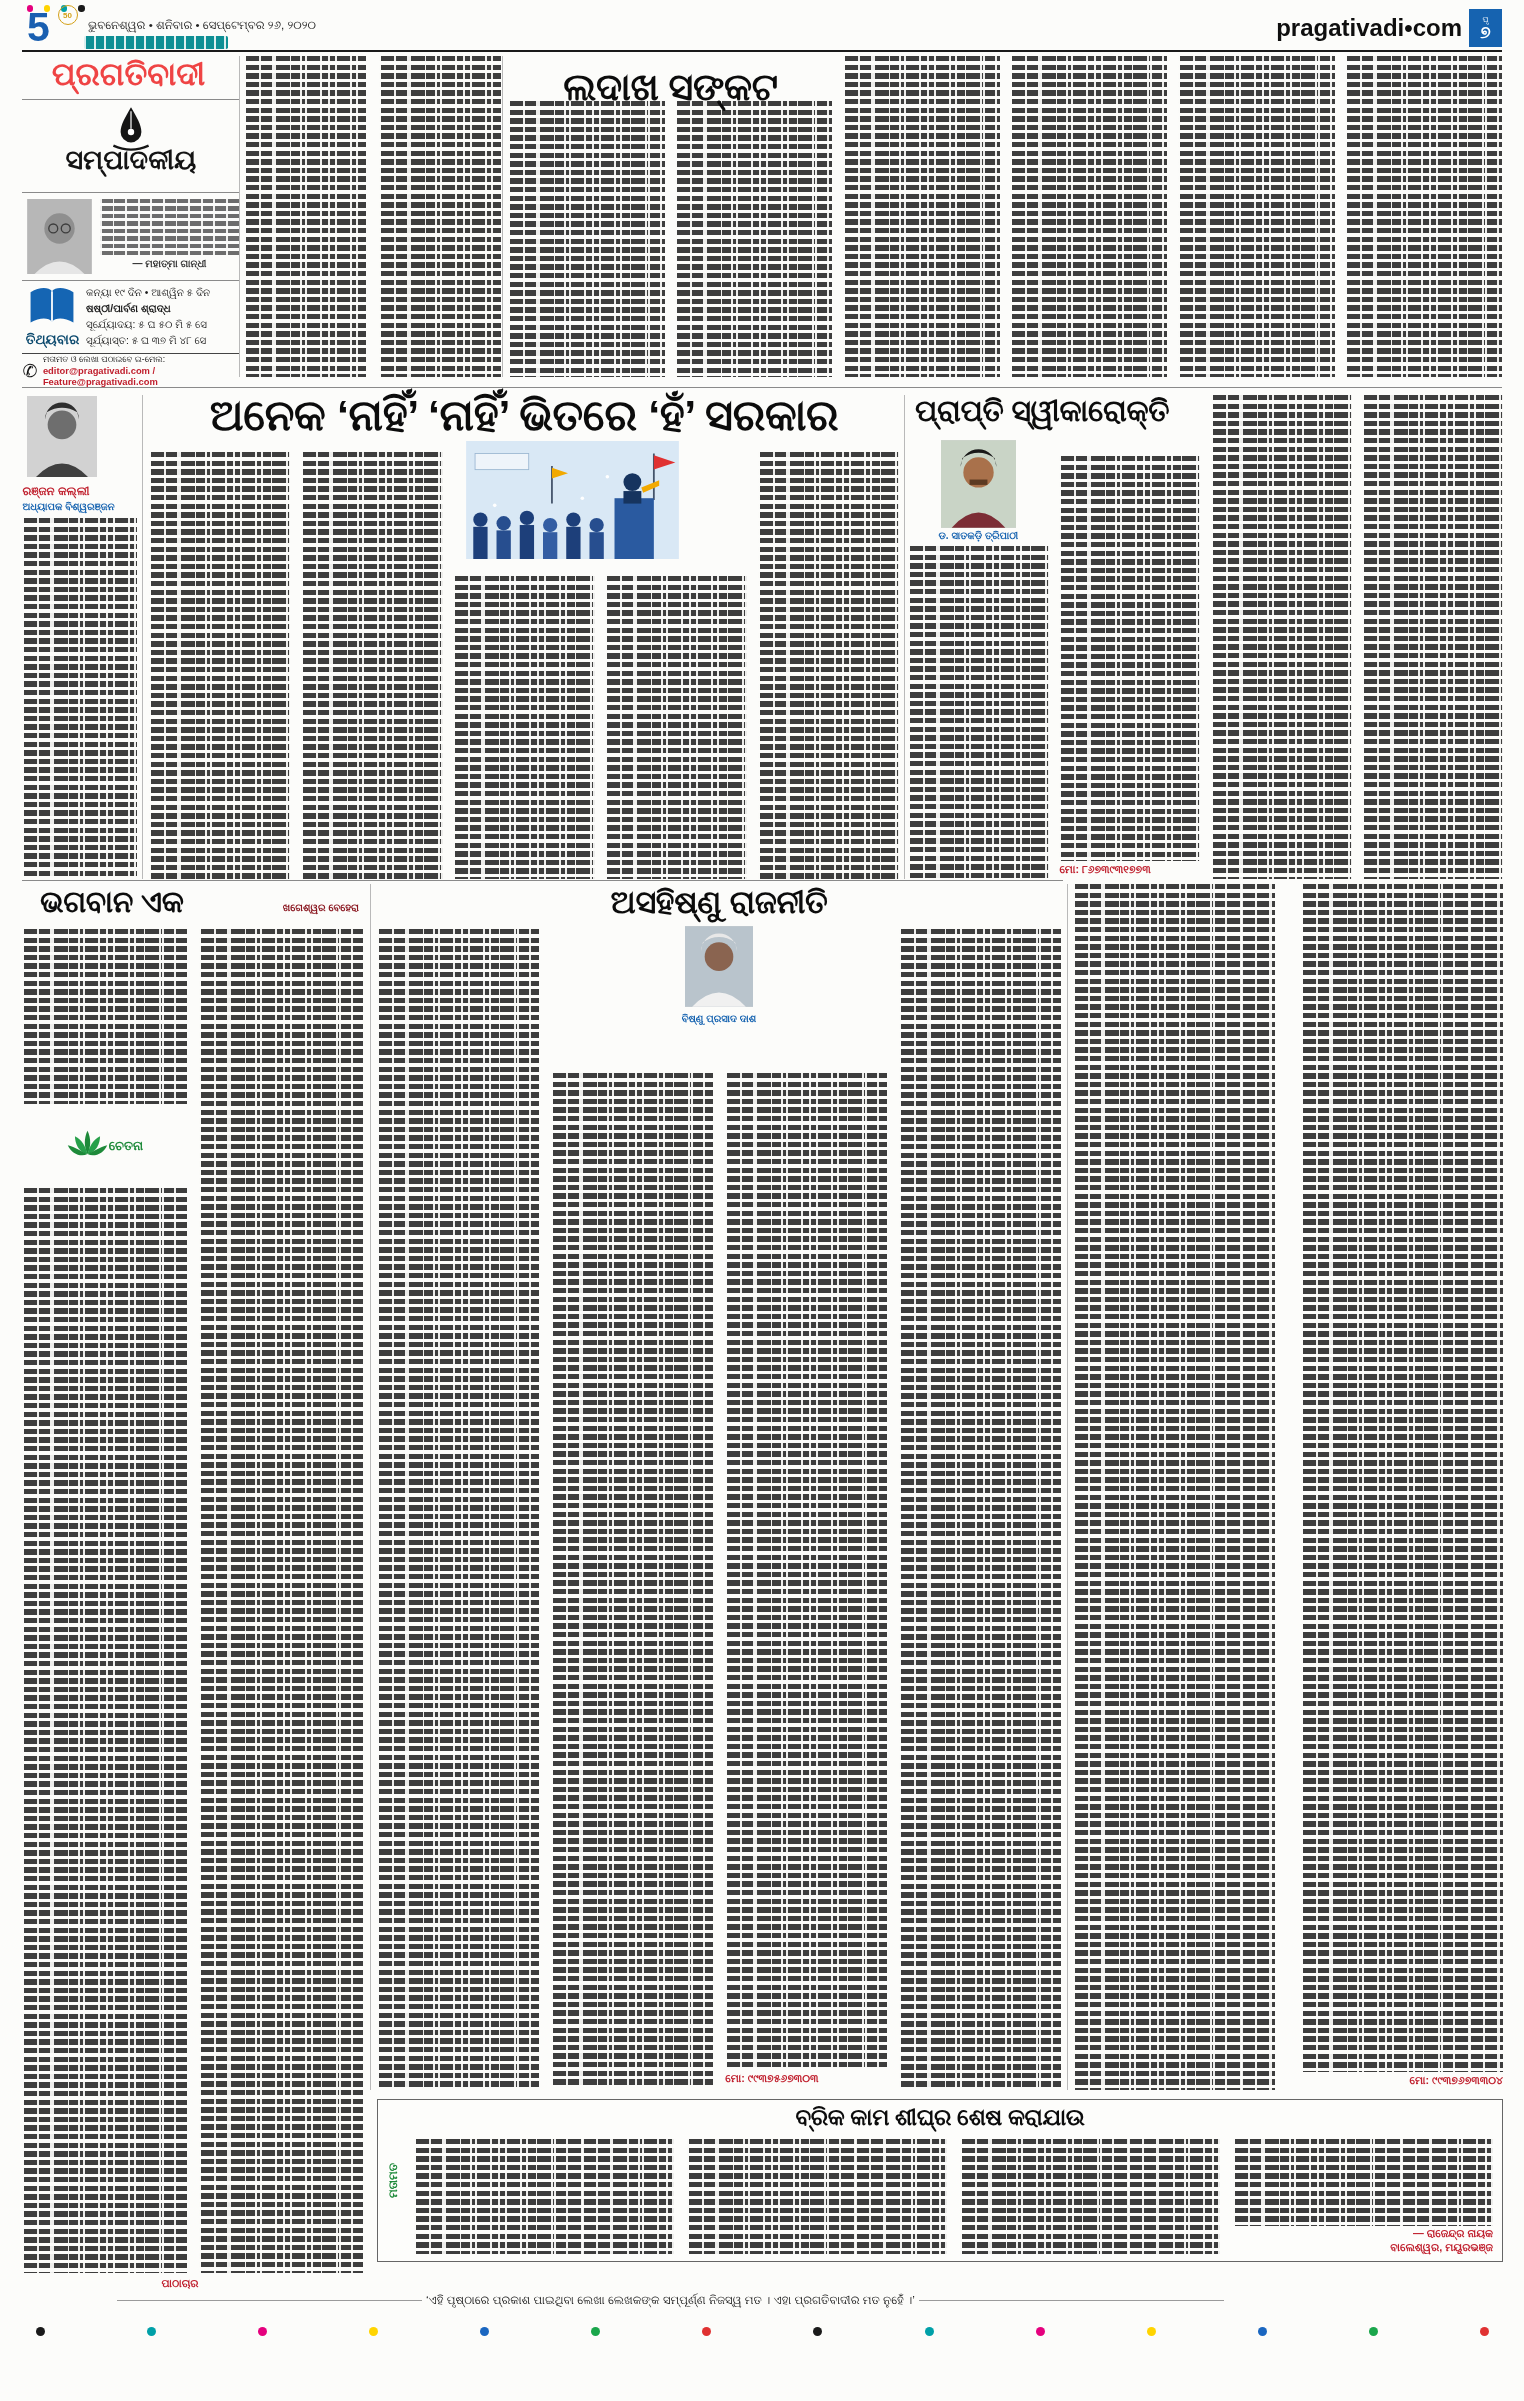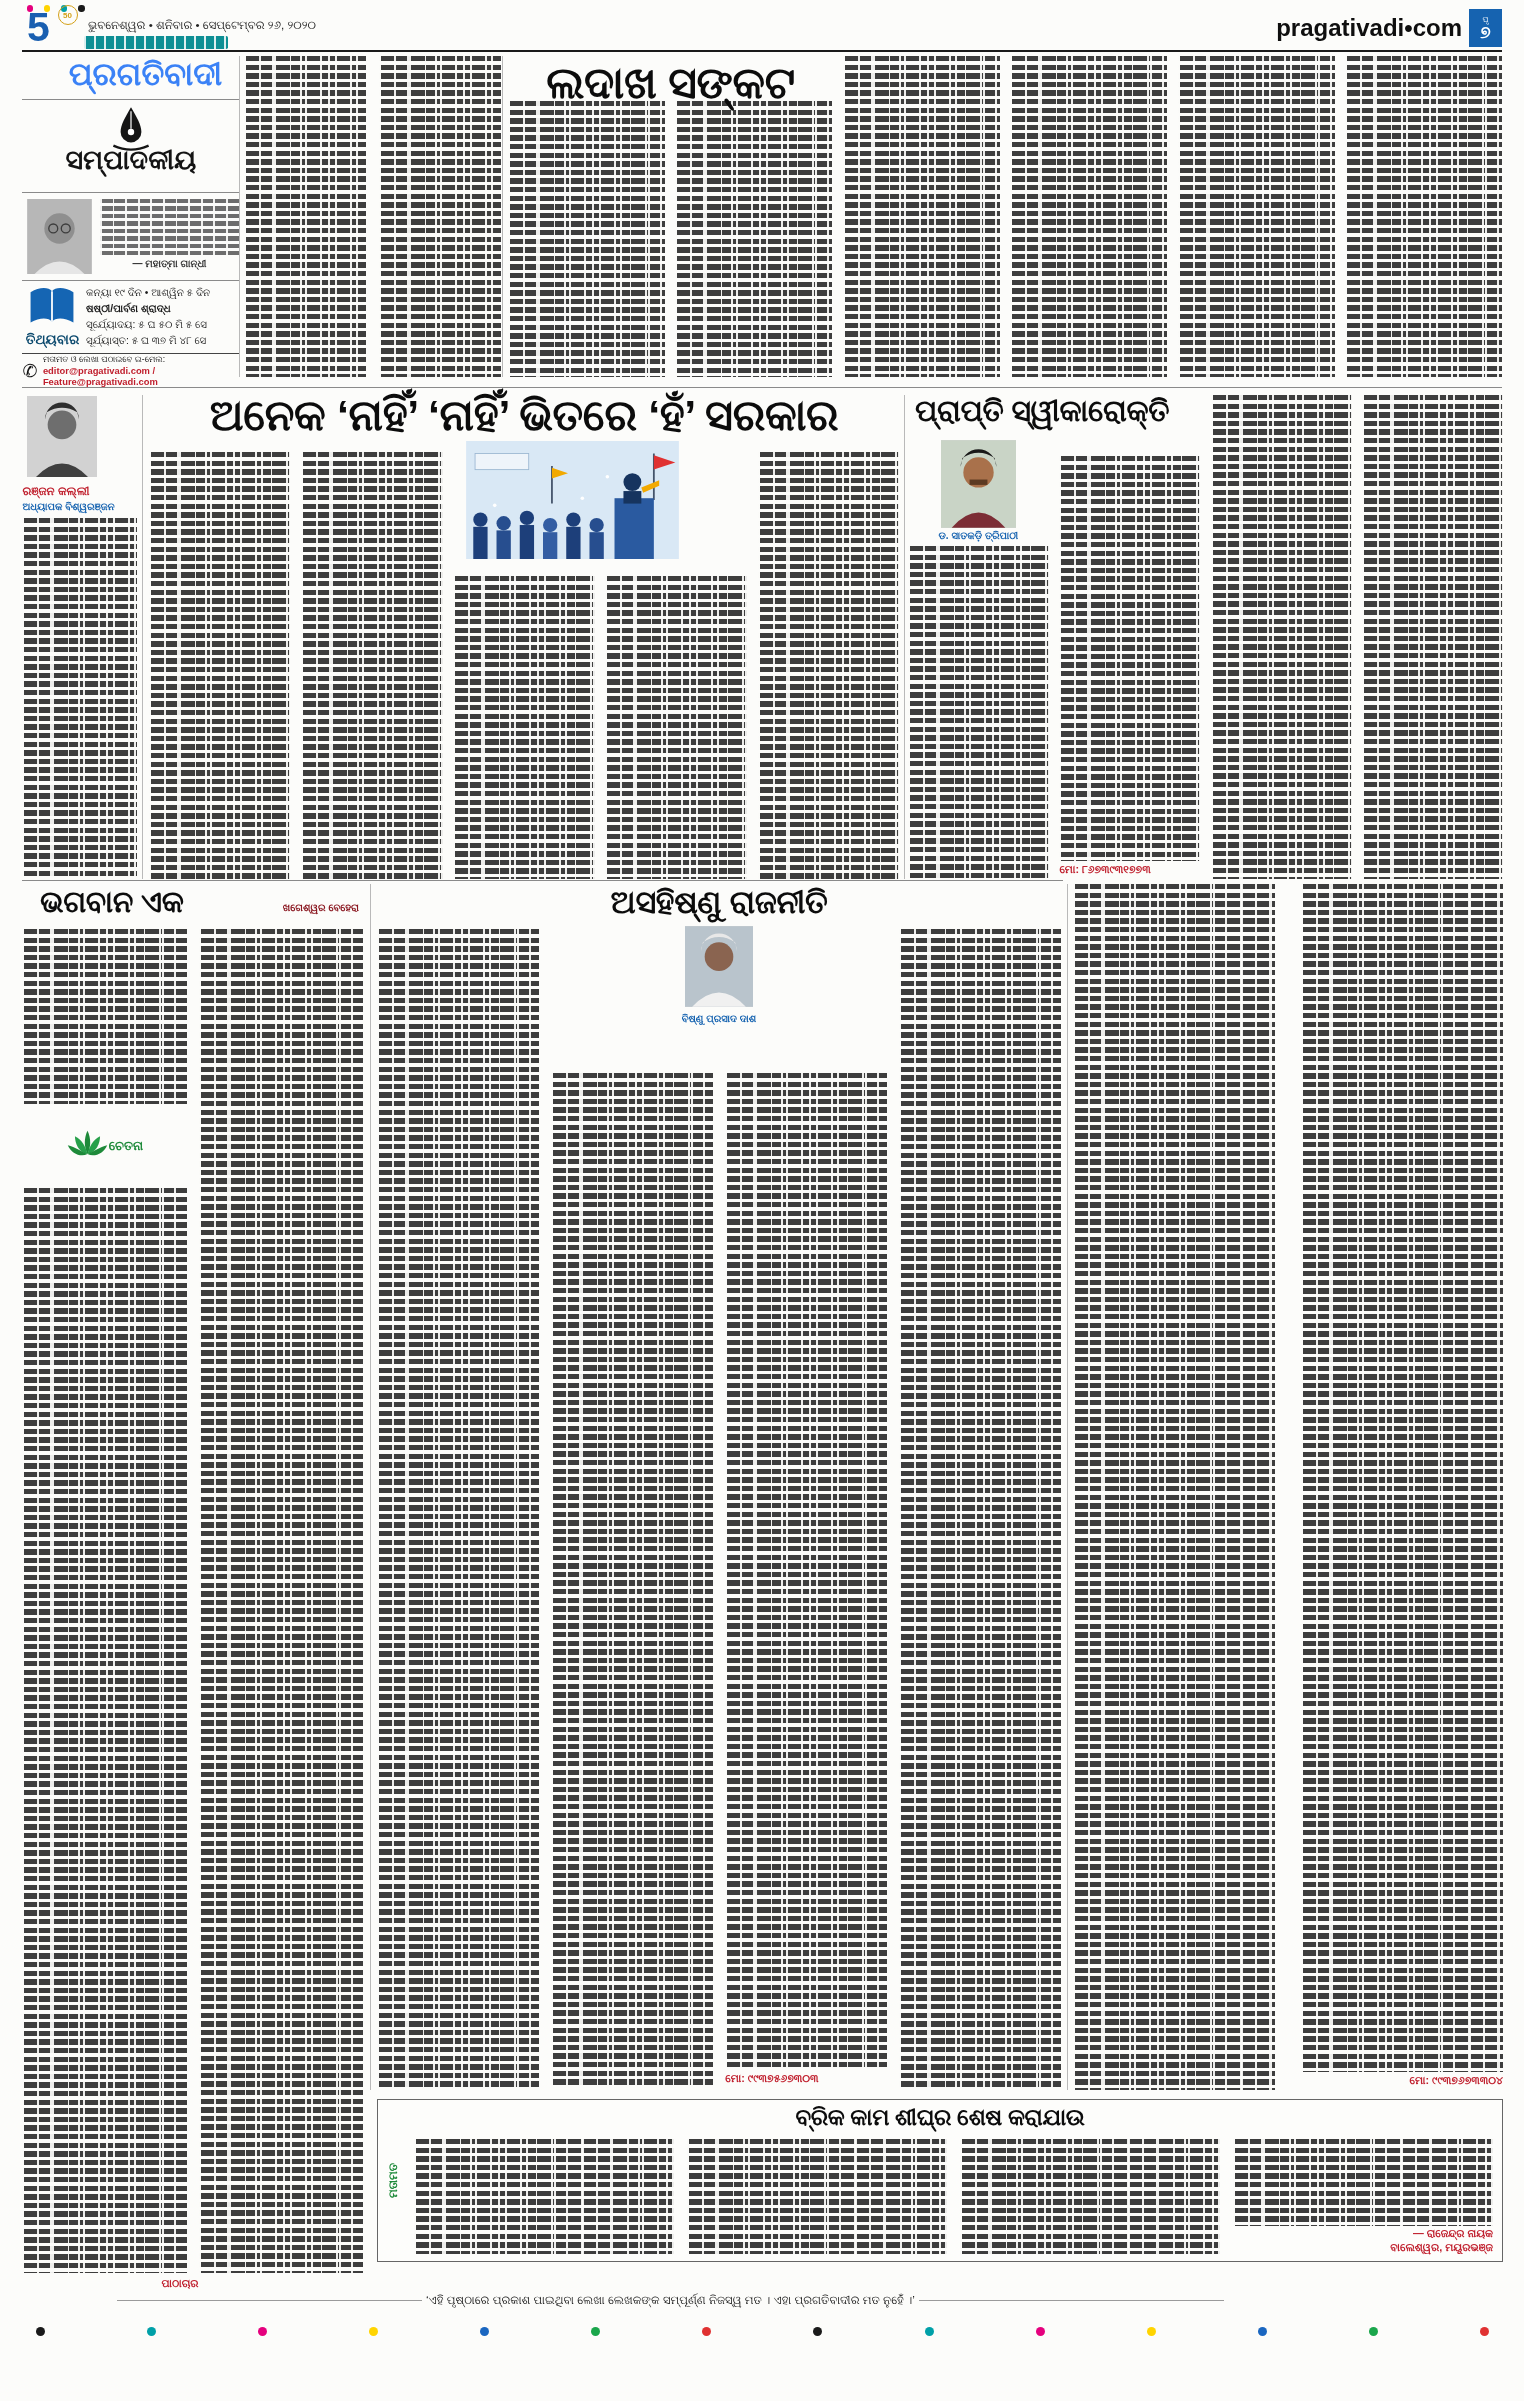--- a/index.html
+++ b/index.html
@@ -48,21 +48,21 @@
   <div class="sec" style="left:84px;top:36px;width:144px;height:12.6px;background:#0d8f94;border-radius:1.8px;
               background-image:repeating-linear-gradient(90deg,rgba(255,255,255,.85) 0 1.8px,rgba(255,255,255,0) 1.8px 10px)"></div>
   <div class="sec" style="left:1260px;top:14.4px;width:202px;text-align:right;font-size:24px;font-weight:800;color:#0f0f0f">pragativadi•com</div>
   <div class="sec" style="left:1469px;top:9px;width:33px;height:38px;background:#1663b0;color:#fff;
               display:flex;flex-direction:column;align-items:center;justify-content:center;line-height:1">
     <span style="font-size:8px">ପୃ</span>
     <span style="font-size:17px;font-weight:bold">୭</span>
   </div>
   <div class="hrule" style="left:22.4px;top:50px;width:1480px;height:1.8px;background:#1a1a1a"></div>
 
-  <div class="sec center" style="left:37px;top:56px;width:217px;font-size:32px;font-weight:800;color:#3b82f6">ପ୍ରଗତିବାଦୀ</div>
+  <div class="sec center" style="left:20px;top:56px;width:217px;font-size:32px;font-weight:800;color:#ef4444">ପ୍ରଗତିବାଦୀ</div>
   <div class="hrule" style="left:22.4px;top:99px;width:217px"></div>
 
   <div class="sec" style="left:107px;top:104px">
     <svg width="48" height="48" viewBox="0 0 60 60">
       <path d="M30 4 C37 16 43 26 43 35 A13 13 0 1 1 17 35 C17 26 23 16 30 4Z" fill="#151515"></path>
       <circle cx="30" cy="35" r="4" fill="#fff"></circle>
       <line x1="30" y1="9" x2="30" y2="31" stroke="#fff" stroke-width="1.5"></line>
       <path d="M8 52 Q30 62 52 52" stroke="#151515" stroke-width="3" fill="none"></path>
     </svg>
   </div>
@@ -113,21 +113,21 @@
           <div class="mt"></div>
         </div>
       <div class="col">
           <div class="mt"></div>
         </div>
     </div>
   </div>
 
   <div class="vr" style="left:502px;top:56px;height:321px"></div>
   <div class="sec" style="left:508px;top:56px;width:994px;height:321px">
-    <div class="sec h-news center" style="left:0;top:4px;width:325px;font-size:44px">ଲଦାଖ ସଙ୍କଟ</div>
+    <div class="sec h-news center" style="left:0;top:12px;width:325px;font-size:38px">ଲଦାଖ ସଙ୍କଟ</div>
     <div class="row" style="gap:10.8px">
       <div class="col" style="margin-top:45px">
           <div class="mt"></div>
         </div>
       <div class="col" style="margin-top:45px">
           <div class="mt"></div>
         </div>
       <div class="col">
           <div class="mt"></div>
         </div>

